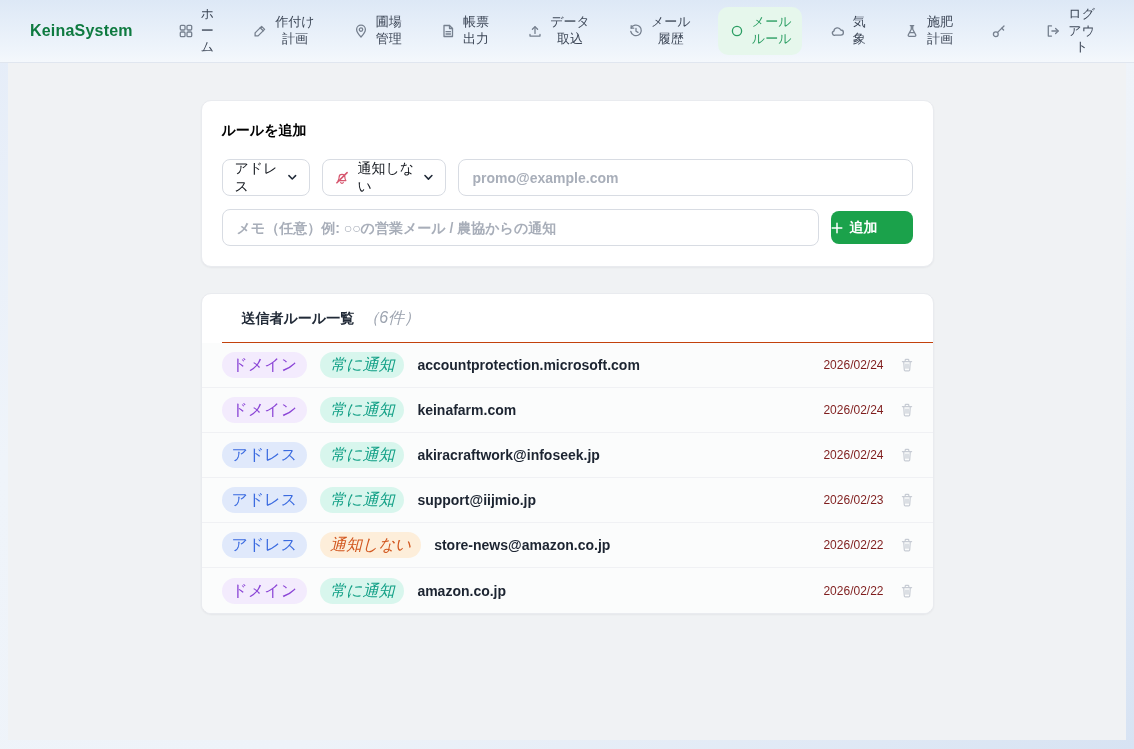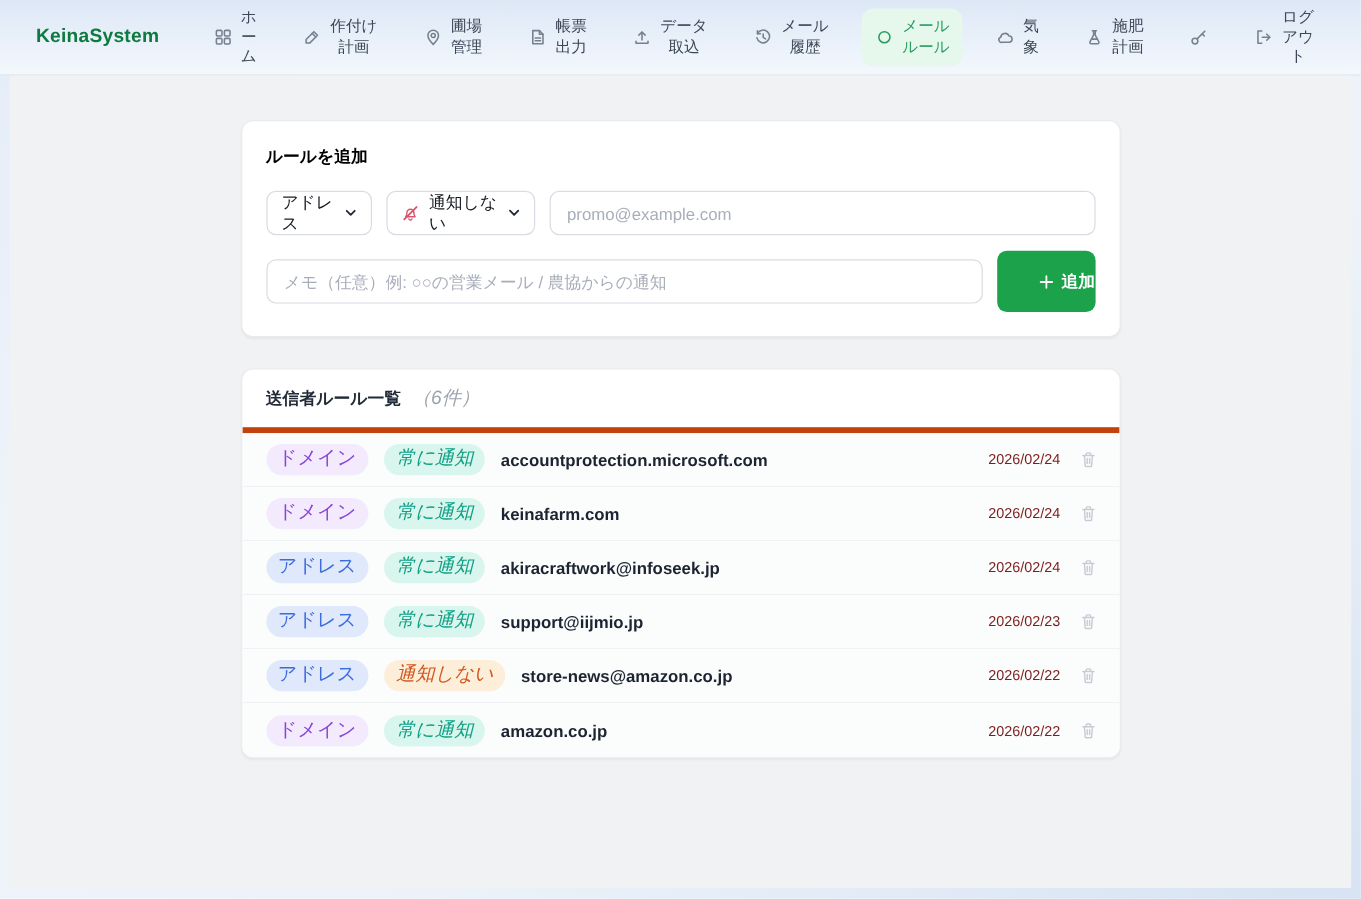--- a/index.html
+++ b/index.html
@@ -43,33 +43,33 @@
     height:37px; border:1px solid #d8dce3; border-radius:8px; background:#fff;
     display:flex; align-items:center; justify-content:center; gap:9px;
     font-size:14px; color:#14181f; padding:0 12px; cursor:pointer; flex:none;
   }
   .select-type { width:88px; }
   .select-action { width:124px; }
   .mute-bell { display:flex; color:#d6566e; }
   input.text {
     height:37px; border:1px solid #d8dce3; border-radius:8px;
     padding:0 14px; font-size:14px; color:#14181f; background:#fff;
-    font-family:inherit; width:100%;
+    font-family:inherit; width:100%;font-weight:bold;
   }
   input.text::placeholder { color:#a8aeb9; }
   .grow { flex:1; min-width:0; }
   .add-btn {
-    flex:none; width:82px; height:51px; border:none; border-radius:8px;
+    flex:none; width:82px; height:33px; border:none; border-radius:8px;
     background:var(--accent-green,#1ba24b); color:#fff;
     font-size:14px; font-weight:bold; font-family:inherit;
-    display:flex; align-items:center; justify-content:flex-end; gap:7px; cursor:pointer;
+    display:flex; align-items:center; justify-content:flex-start; gap:7px; cursor:pointer;
   }
   
   .card-list { overflow:hidden; }
-  .list-header { display:flex; align-items:baseline; gap:9px; padding:14px 20px 13px; border-bottom:5px solid #c2410c; }
+  .list-header { display:flex; align-items:baseline; gap:9px; padding:14px 20px 13px; border-bottom:1px solid #c2410c;margin-left:20px; }
   .list-title { font-size:14px; font-weight:bold; color:#222b38; }
   .list-count { font-size:16px; color:#9ca3af;font-style:italic; }
   .rule-row {
     display:flex; align-items:center; height:45px; padding:0 16px 0 20px;
     background:#fbfcfc; border-bottom:1px solid #f0f1f4;
   }
   .rule-row:last-child { border-bottom:none; }
   .badge { font-size:16px; line-height:1; padding:5px 10px; border-radius:999px; flex:none;text-align:center; }
   .badge-type { margin-right:13px; }
   .badge-action { margin-right:13px;font-style:italic; }

